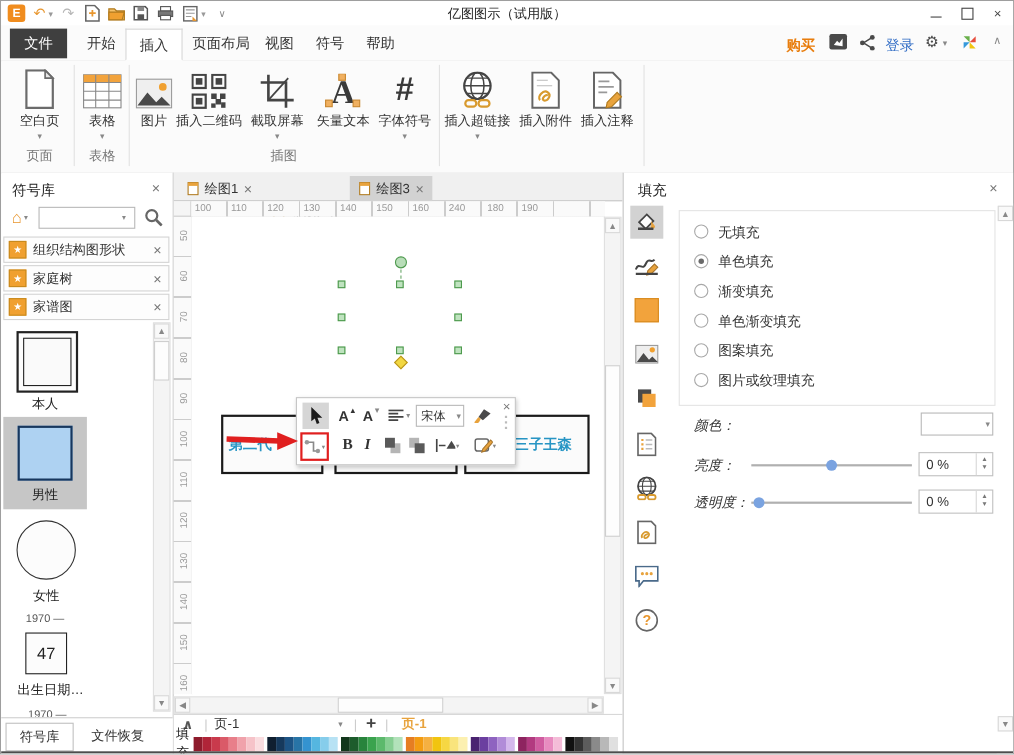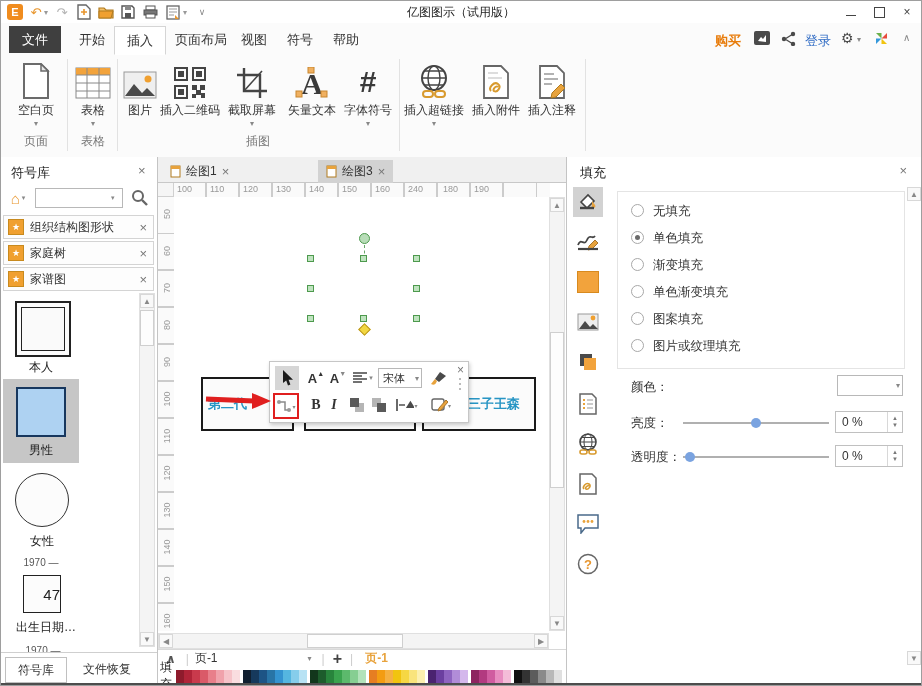--- a/index.html
+++ b/index.html
@@ -68,21 +68,21 @@
   .palettebar{position:absolute;left:0;bottom:0;width:100%;height:18px;background:#fff;display:flex;align-items:center;}
   .swatch{width:8px;height:13px;}
   .swgap{width:3px;height:13px;}
   
   .rightpanel{position:absolute;left:565px;top:156px;width:357px;bottom:0;background:#fff;border-left:1px solid #c4c4c4;box-sizing:border-box;}
   .stripico{position:absolute;left:6px;width:30px;height:30px;display:flex;align-items:center;justify-content:center;}
   .stripico.selected{background:#d2d2d2;}
   .radio{position:absolute;left:14px;width:13px;height:13px;border:1px solid #a8a8a8;border-radius:50%;background:#fff;box-sizing:border-box;}
   .radio.checked::after{content:"";position:absolute;left:3px;top:3px;width:5px;height:5px;border-radius:50%;background:#6a6a6a;}
   .optlabel{position:absolute;left:36px;font-size:12.5px;color:#333;}
-  .ctl-label{font-size:12.5px;color:#333;}
+  .ctl-label{font-size:12.5px;color:#333;font-style:italic;}
   .slider-track{position:absolute;height:2px;background:#b0b0b0;}
   .slider-knob{position:absolute;width:10px;height:10px;border-radius:50%;background:#7aa3e0;top:-4px;}
   .spin{position:absolute;width:68px;height:22px;border:1px solid #c0c0c0;box-sizing:border-box;display:flex;align-items:center;font-size:12px;}
   .spin .arrows{margin-left:auto;width:14px;height:100%;border-left:1px solid #d8d8d8;display:flex;flex-direction:column;align-items:center;justify-content:center;color:#777;font-size:6px;line-height:7px;}
   .groupbox{position:absolute;border:1px solid #e4e4e4;}
   .botline{position:absolute;left:0;bottom:0;width:100%;height:2px;background:#4d4d4d;z-index:20;}
 </style>
 </head>
 <body>
 
@@ -335,21 +335,21 @@
       <div style="position:absolute;inset:4px;border:1.5px solid #222;background:#fafafa;"></div>
     </div>
     <div class="symlabel" style="left:14px;top:202px;width:52px;">本人</div>
     <div class="abs" style="left:2px;top:222px;width:76px;height:84px;background:#c6c6c6;">
       <div style="position:absolute;left:13px;top:8px;width:50px;height:50px;background:#aed2f2;border:2px solid #17375e;box-sizing:border-box;"></div>
       <div class="symlabel" style="left:13px;top:63px;width:50px;">男性</div>
     </div>
     <div class="abs" style="left:14px;top:316px;width:54px;height:54px;border:1.5px solid #333;border-radius:50%;background:#fcfcfc;box-sizing:border-box;"></div>
     <div class="symlabel" style="left:14px;top:376px;width:54px;">女性</div>
     <div class="symlabel" style="left:10px;top:400px;width:60px;font-size:10px;color:#555;">1970 —</div>
-    <div class="abs ctr" style="left:22px;top:418px;width:38px;height:38px;border:1.5px solid #222;background:#fcfcfc;font-size:15px;color:#222;box-sizing:border-box;justify-content:flex-end;">
+    <div class="abs ctr" style="left:22px;top:418px;width:38px;height:38px;border:1.5px solid #222;background:#fcfcfc;font-size:15px;color:#222;box-sizing:border-box;">
         <span>47</span>
       </div>
     <div class="symlabel" style="left:0px;top:462px;width:90px;">出生日期…</div>
     <div class="symlabel" style="left:12px;top:488px;width:60px;font-size:10px;color:#555;">1970 —</div>
 
     <div class="abs scroll" style="left:138px;top:136px;width:16px;height:354px;">
       <div class="sbtn ctr" style="left:0;top:0;width:14px;height:14px;">▲</div>
       <div class="sthumb" style="left:0;top:16px;width:14px;height:36px;"></div>
       <div class="sbtn ctr" style="left:0;bottom:0;width:14px;height:14px;">▼</div>
     </div>

